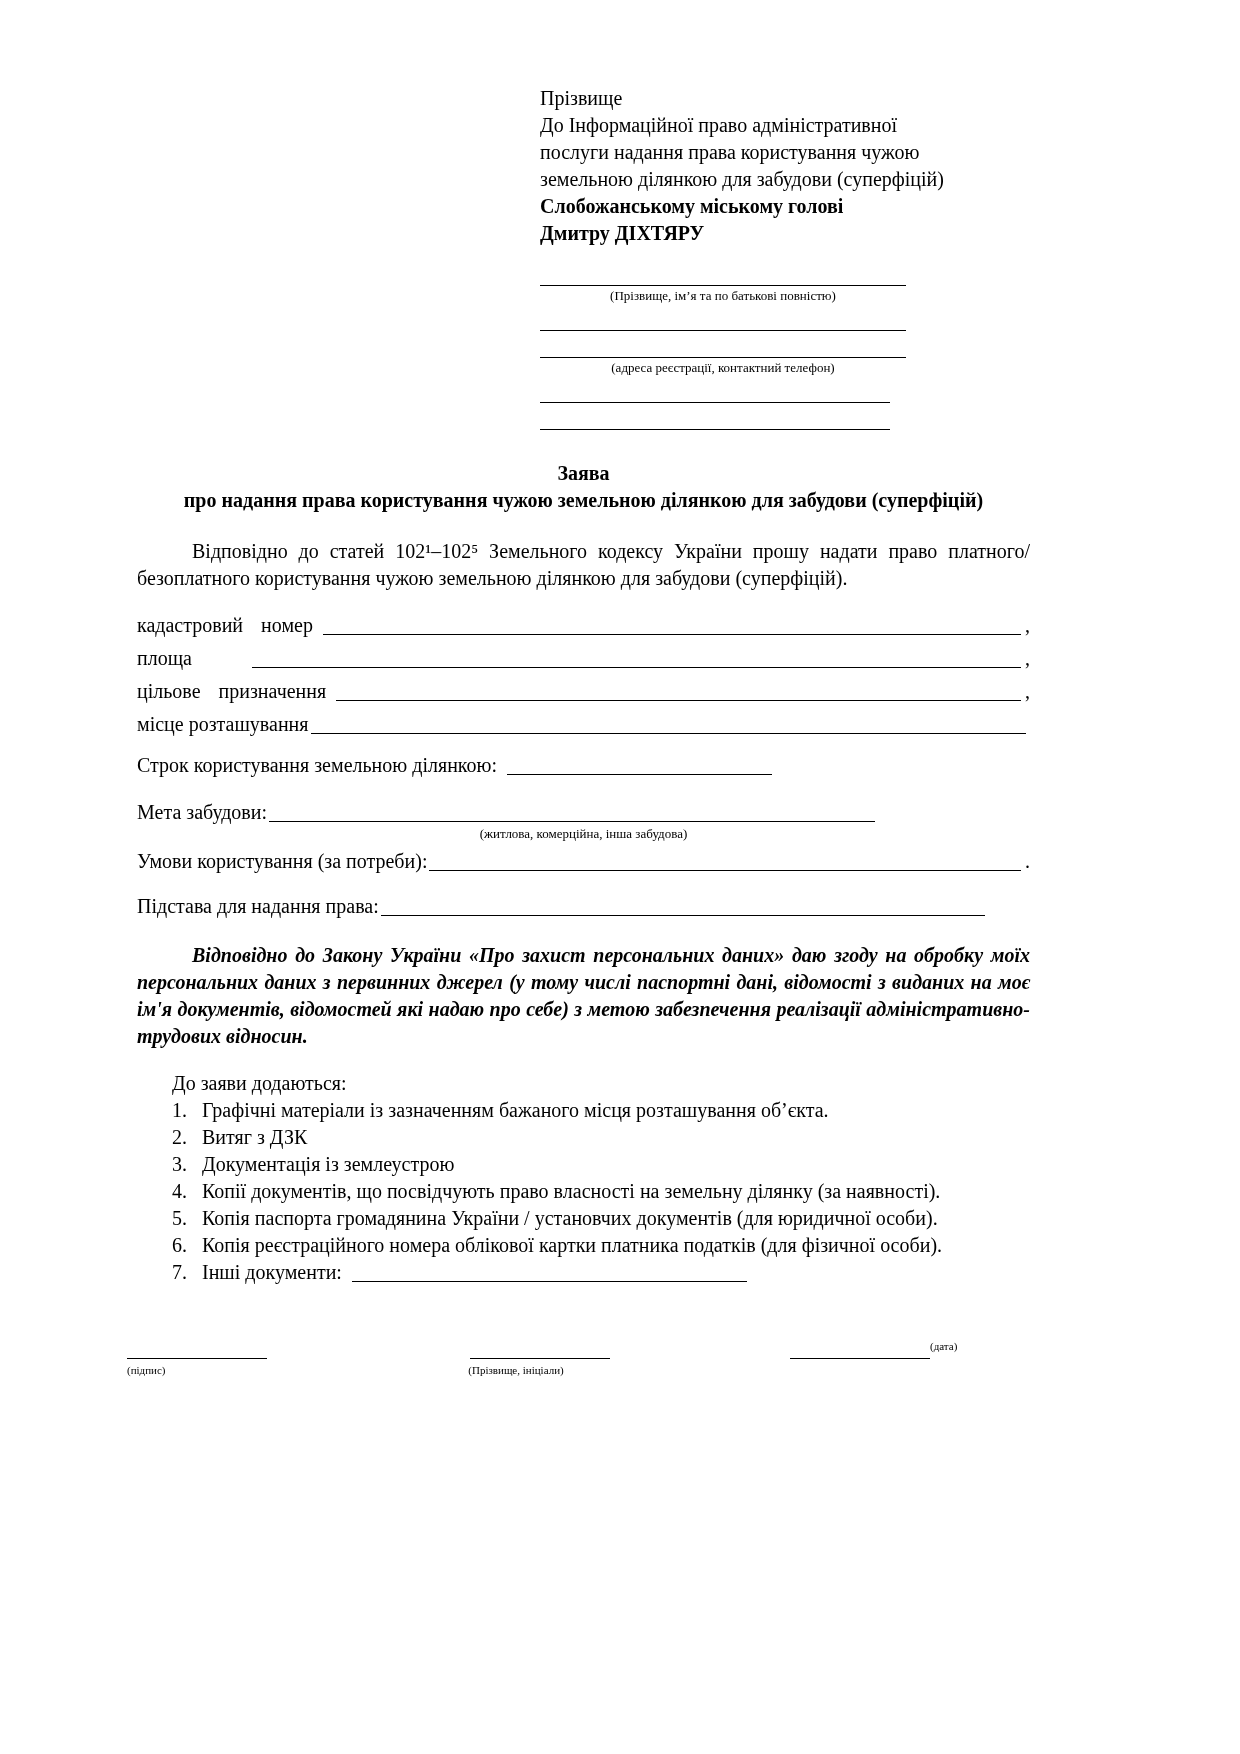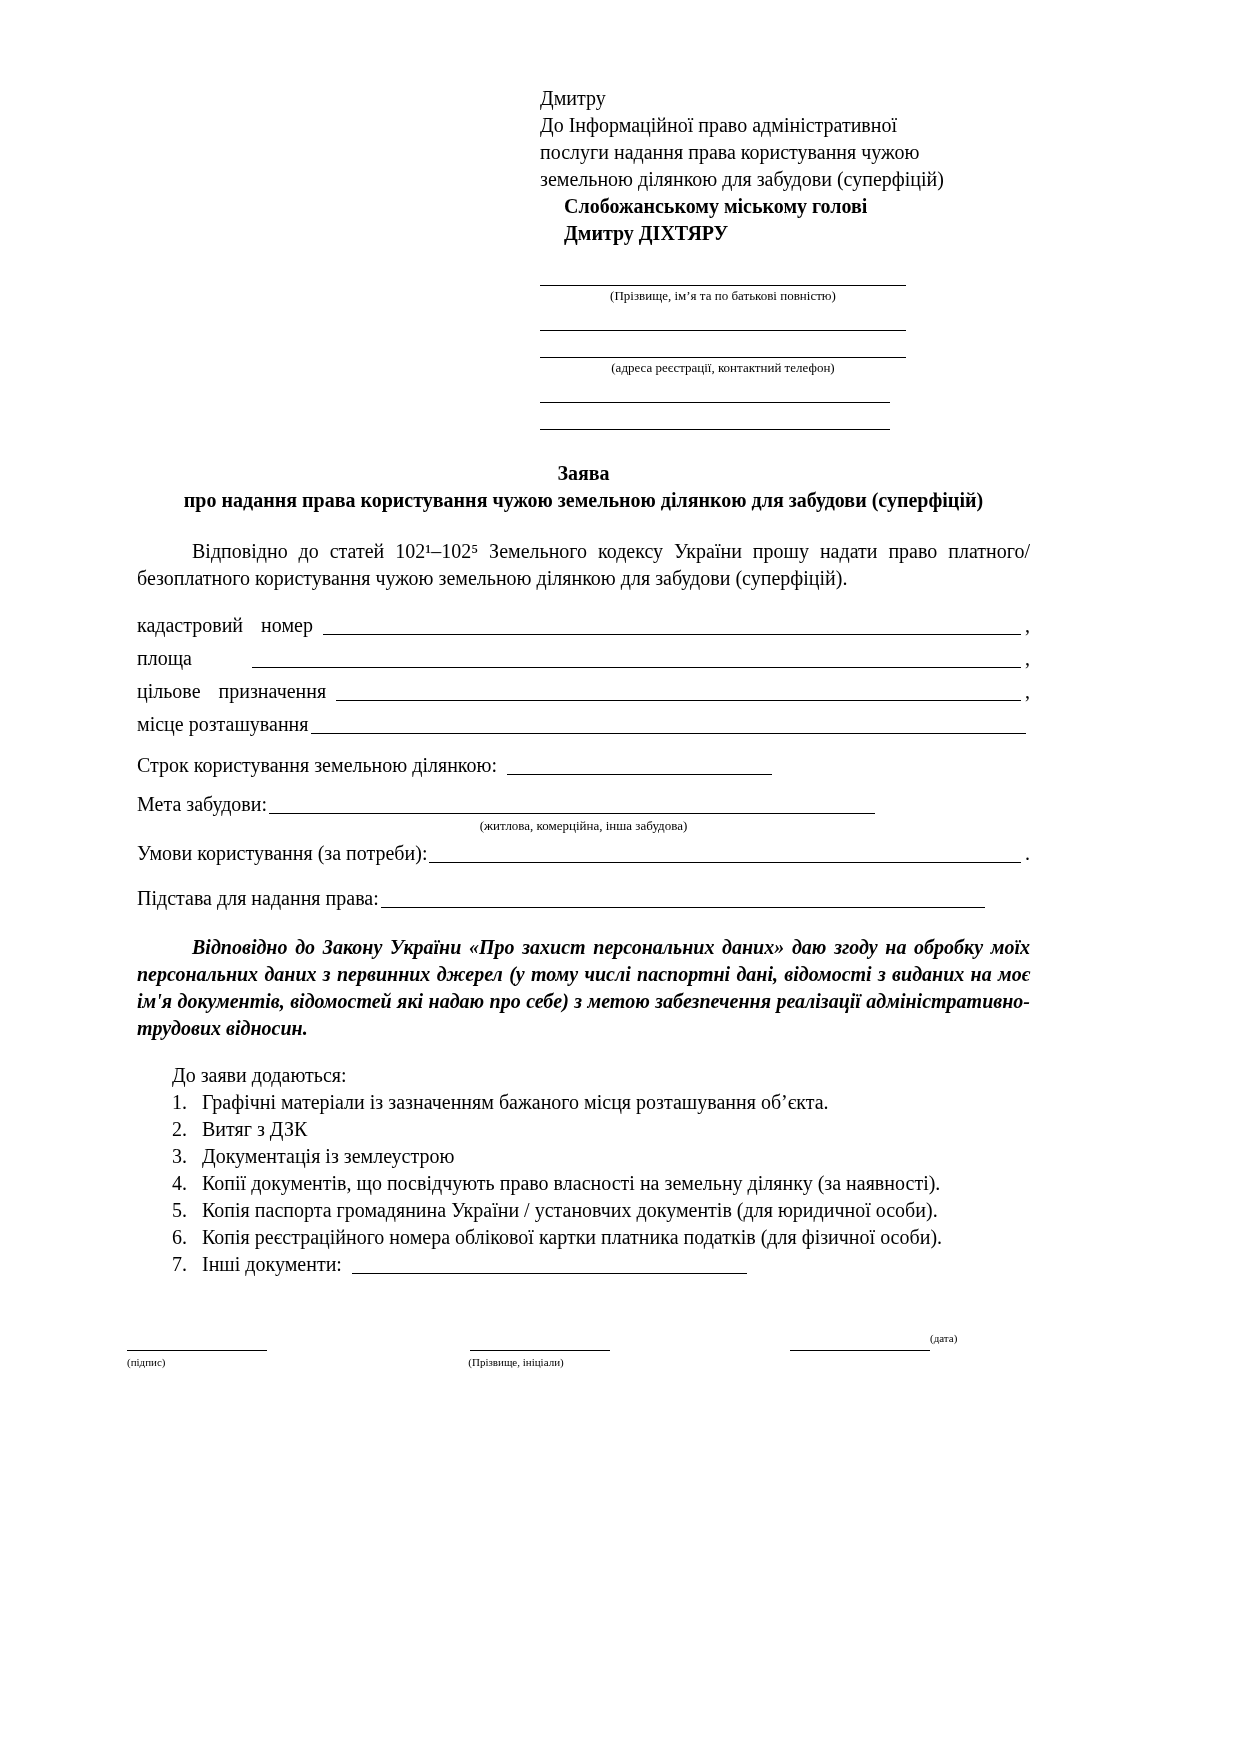--- a/index.html
+++ b/index.html
@@ -4,21 +4,21 @@
 <style>
   html,body { margin:0; padding:0; background:#ffffff; }
   .page {
     width:1240px; height:1754px; box-sizing:border-box;
     background:#ffffff; color:#000;
     font-family:"Liberation Serif","DejaVu Serif",serif;
     font-size:20px; line-height:27px;
     padding:85px 210px 40px 137px;
     position:relative; overflow:hidden;
   }
-  .bold { font-weight:bold;margin-left:24px; }
+  .bold { font-weight:bold; }
   
   .hdr { margin-left:403px; width:495px; }
   .hdr span { display:block; }
   .hdr-fills { margin-left:403px; width:366px; }
   .fill-line { border-bottom:1px solid #000; height:26px; }
   .fill-line.first { margin-top:12px; }
   .fill-line.narrow { width:350px; }
   .caption { font-size:13px; line-height:16px; text-align:center; padding-top:2px; }
   
   .title { text-align:center; font-weight:bold; margin-top:30px; }
@@ -28,21 +28,21 @@
   
   .frow { display:flex; align-items:flex-end; margin-top:6px; }
   .frow.first { margin-top:14px; }
   .flabel { white-space:nowrap; }
   .wsp { word-spacing:13px; }
   .fblank { flex:1; border-bottom:1px solid #000; margin:0 4px 4px 10px; height:20px; }
   .fblank.fixed { flex:none; width:265px; }
   .fblank.short { margin-right:155px; }
   .fblank.basis { margin-right:45px; }
   .mt14 { margin-top:14px; }
-  .mt20 { margin-top:12px;text-align:center; }
+  .mt20 { margin-top:20px;text-align:center; }
   .mt18 { margin-top:18px; }
   .sub-caption { font-size:13px; line-height:16px; text-align:center; width:100%; }
   
   .consent { text-align:justify; text-indent:55px; font-weight:bold; font-style:italic; margin-top:22px; }
   
   .attach-head { margin-left:35px; margin-top:4px; }
   .aitem { display:flex; align-items:flex-end; }
   .anum { width:30px; margin-left:35px; flex:none; }
   .atext { }
   .ablank { width:395px; border-bottom:1px solid #000; height:20px; margin:0 0 4px 10px; }
@@ -55,21 +55,21 @@
   .sig-cap { font-size:11px; line-height:16px; padding-top:3px; }
   .sig-cap.shift { margin-left:-48px; text-align:center; width:188px; }
   .date-cap { font-size:11px; line-height:16px; position:relative; top:-6px; }
 </style>
 </head>
 <body>
 
 <div class="page">
 
   <div class="hdr">
-    <span>Дмитру</span>
+    <span>Прізвище</span>
     <span>До Інформаційної право адміністративної</span>
     <span>послуги надання права користування чужою</span>
     <span>земельною ділянкою для забудови (суперфіцій)</span>
     <span class="bold">Слобожанському міському голові</span>
     <span class="bold">Дмитру ДІХТЯРУ</span>
   </div>
 
   <div class="hdr-fills">
     <div class="fill-line first"></div>
     <div class="caption">(Прізвище, ім’я та по батькові повністю)</div>

